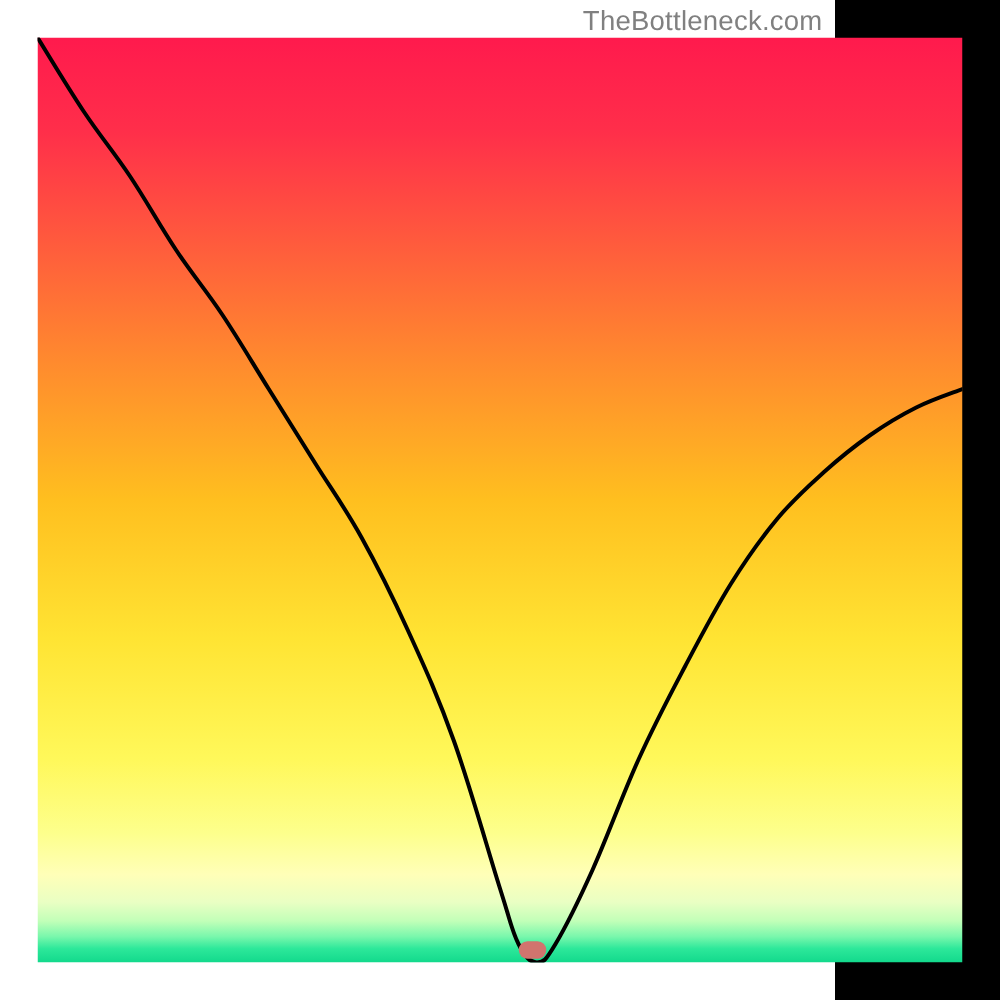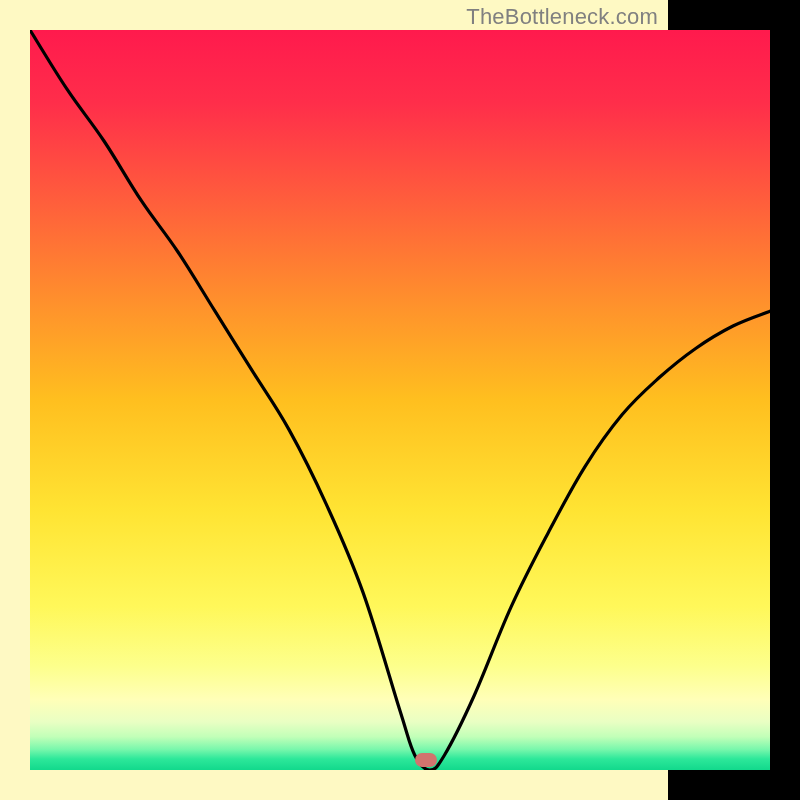--- a/index.html
+++ b/index.html
@@ -8,21 +8,21 @@
     width: 800px;
     height: 800px;
     background: #000;
     overflow: hidden;
     font-family: Arial, Helvetica, sans-serif;
   }
   .chart-wrap {
     position: relative;
     width: 668px;
     height: 800px;
-    background: #fef9c3;
+    background: #ffffff;
   }
   .watermark {
     position: absolute;
     top: 4px;
     right: 10px;
     color: #808080;
     font-size: 22px;
     font-weight: 500;
     letter-spacing: 0.2px;
     z-index: 20;

